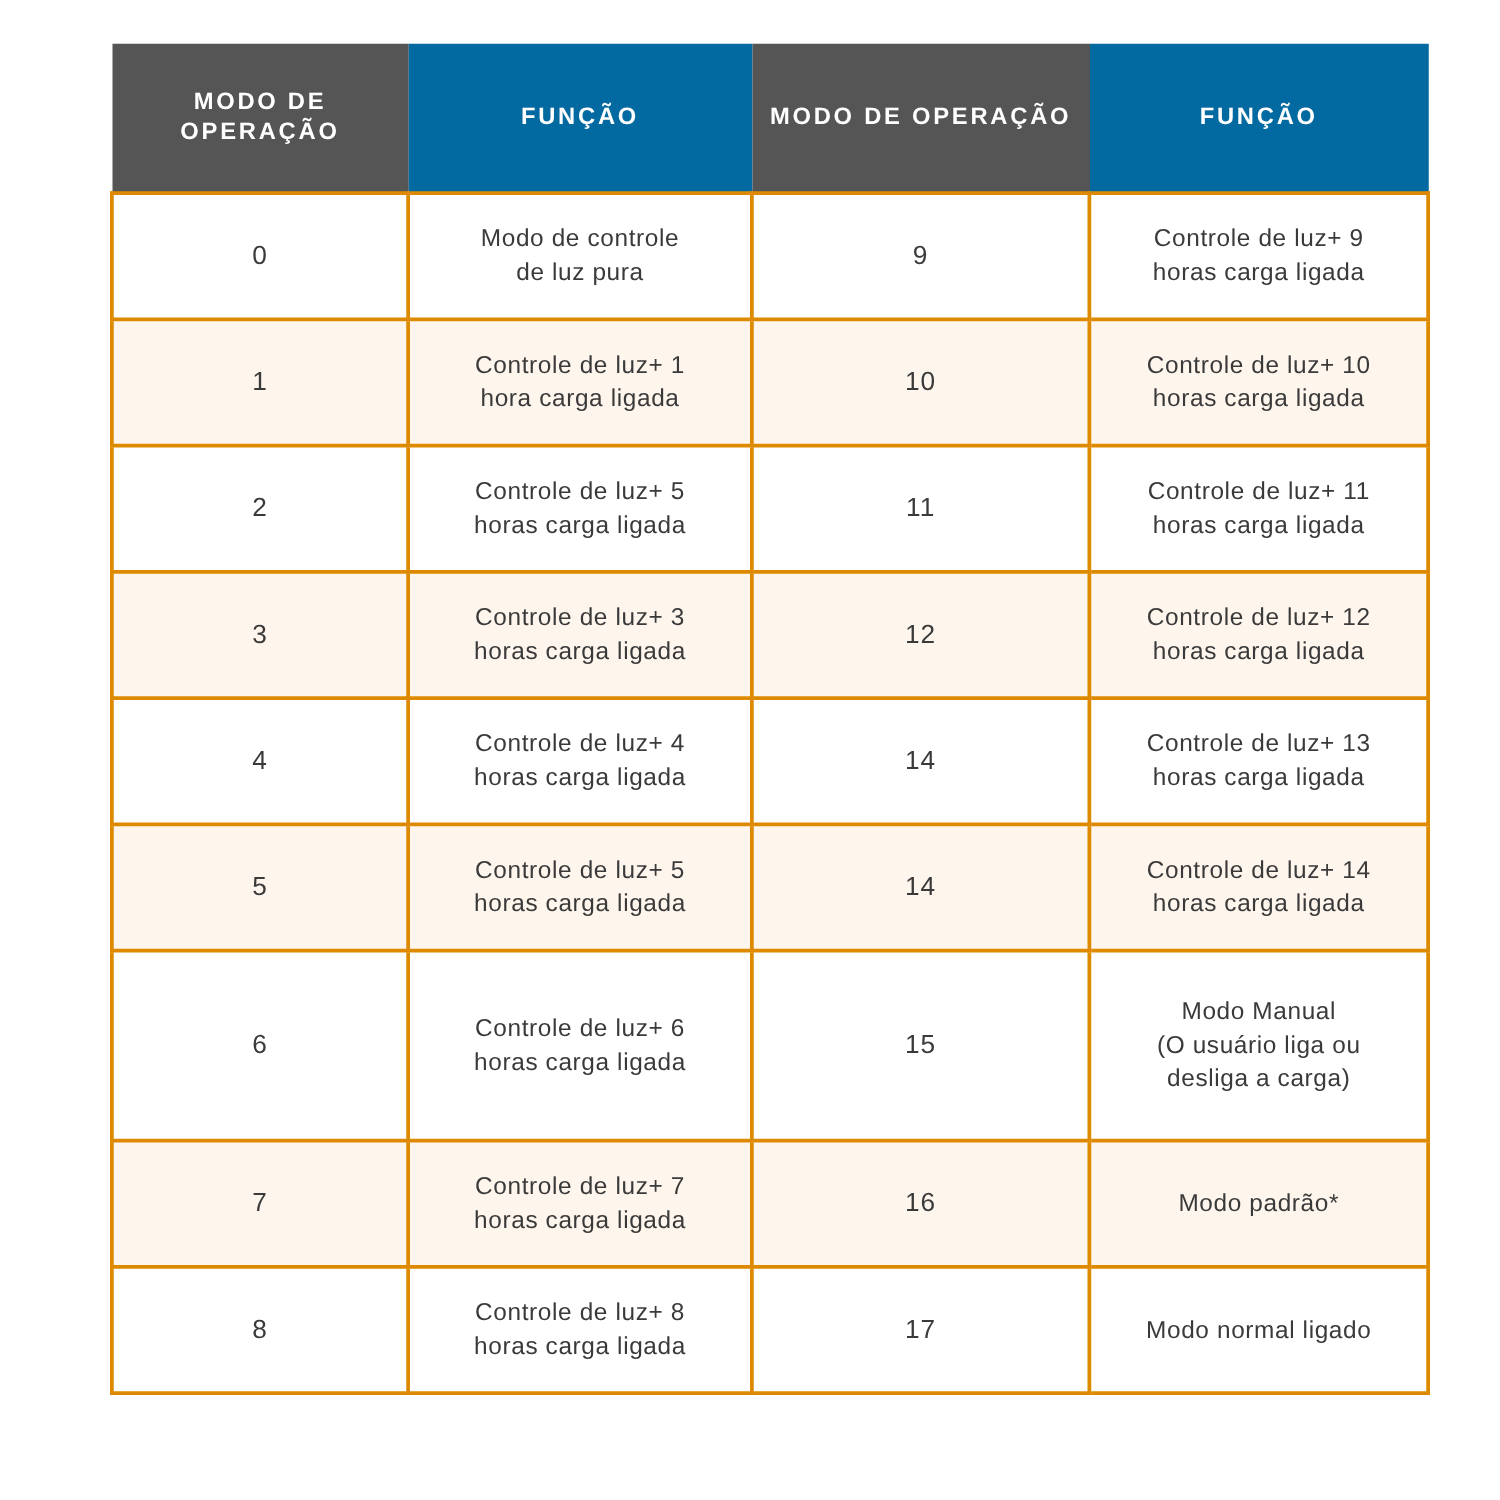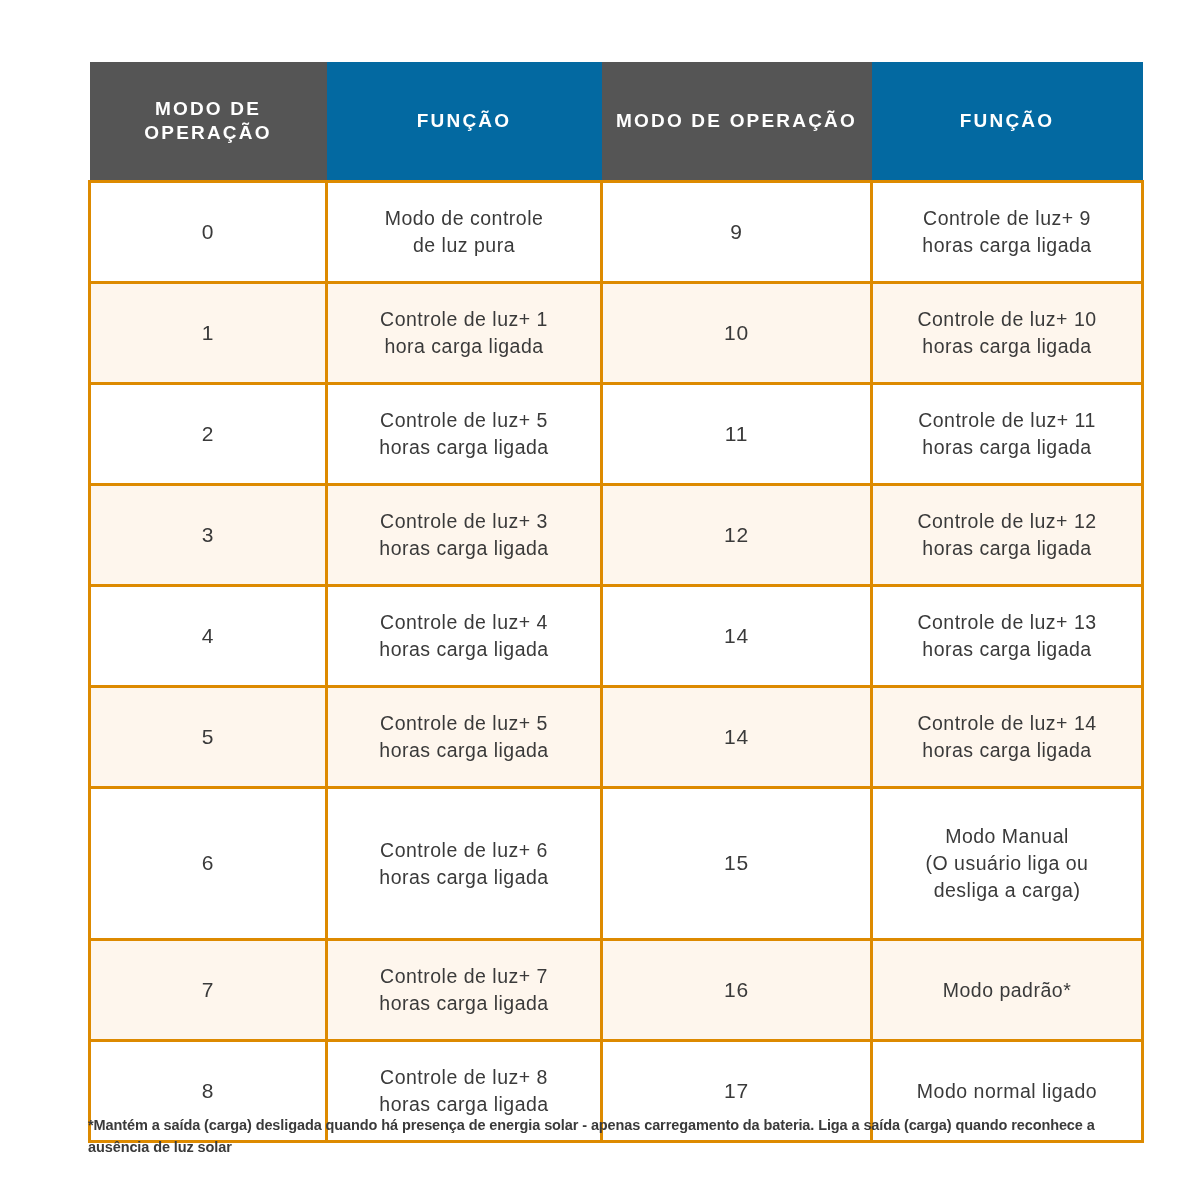--- a/index.html
+++ b/index.html
@@ -17,21 +17,21 @@
   .page {
     position: relative;
     width: 1200px;
     height: 1200px;
     box-sizing: border-box;
   }
 
   .table-wrap {
     position: absolute;
     left: 88px;
-    top: 62px;
+    top: 35px;
     width: 1005px;
   }
 
   table.modes {
     border-collapse: collapse;
     table-layout: fixed;
     width: 1053px;
   }
 
   col.c-mode  { width: 237px; }
@@ -221,15 +221,14 @@
             </td>
             <td class="num">17</td>
             <td>
               <span class="cell-line">Modo normal ligado</span>
             </td>
           </tr>
         </tbody>
     </table>
   </div>
 
-  <div class="footnote">*Mantém a saída (carga) desligada quando há presença de energia solar - apenas carregamento da bateria. Liga a saída (carga) quando reconhece a ausência de luz solar</div>
 
 </div>
 
 </body></html>

